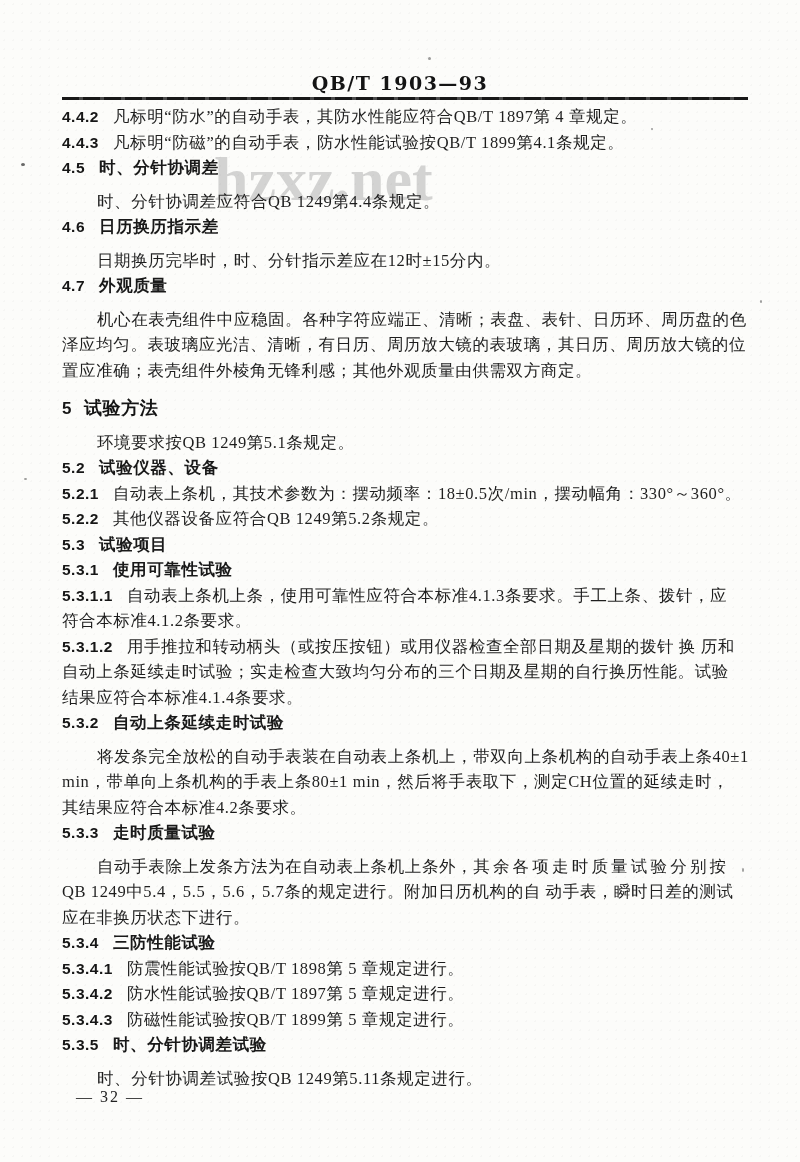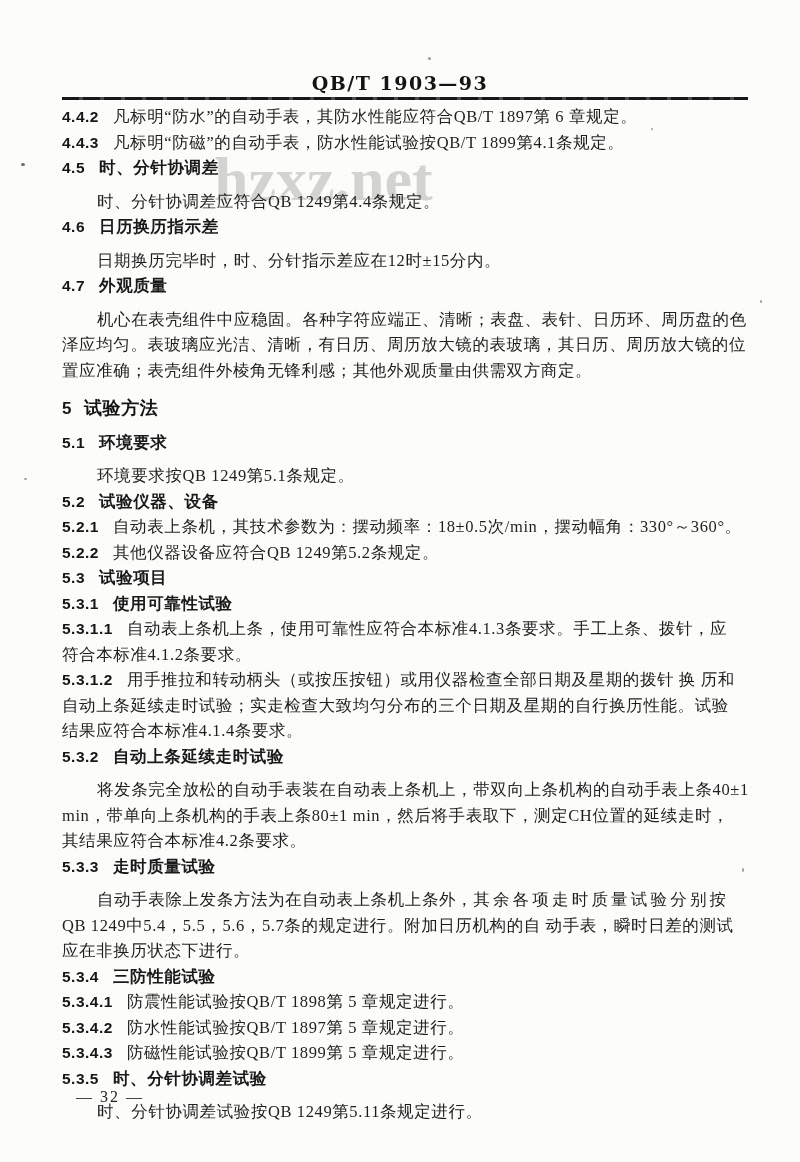--- a/index.html
+++ b/index.html
@@ -71,32 +71,31 @@
   <span class="speck s3"></span>
   <span class="speck s4"></span>
   <span class="speck s5"></span>
   <span class="speck s6"></span>
 
   <div class="header-title">QB/T 1903—93</div>
   <div class="rule"></div>
   <div class="watermark">hzxz.net</div>
 
   <div class="doc-body">
-      <div class="line clause"><span class="num">4.4.2</span><span class="txt">凡标明“防水”的自动手表，其防水性能应符合QB/T 1897第 6 章规定。</span></div>
+      <div class="line clause"><span class="num">4.4.2</span><span class="txt">凡标明“防水”的自动手表，其防水性能应符合QB/T 1897第 4 章规定。</span></div>
       <div class="line clause"><span class="num">4.4.3</span><span class="txt">凡标明“防磁”的自动手表，防水性能试验按QB/T 1899第4.1条规定。</span></div>
       <div class="line title"><span class="num">4.5</span><span class="txt">时、分针协调差</span></div>
       <div class="line indent"><span class="txt">时、分针协调差应符合QB 1249第4.4条规定。</span></div>
       <div class="line title"><span class="num">4.6</span><span class="txt">日历换历指示差</span></div>
       <div class="line indent"><span class="txt">日期换历完毕时，时、分针指示差应在12时±15分内。</span></div>
       <div class="line title"><span class="num">4.7</span><span class="txt">外观质量</span></div>
       <div class="line indent"><span class="txt">机心在表壳组件中应稳固。各种字符应端正、清晰；表盘、表针、日历环、周历盘的色</span></div>
       <div class="line flush"><span class="txt">泽应均匀。表玻璃应光洁、清晰，有日历、周历放大镜的表玻璃，其日历、周历放大镜的位</span></div>
       <div class="line flush"><span class="txt">置应准确；表壳组件外棱角无锋利感；其他外观质量由供需双方商定。</span></div>
       <div class="line section"><span class="num">5</span><span class="txt">试验方法</span></div>
-      <div class="line title"><span class="num">5.1</span><span class="txt">环境要求</span></div>
       <div class="line indent"><span class="txt">环境要求按QB 1249第5.1条规定。</span></div>
       <div class="line title"><span class="num">5.2</span><span class="txt">试验仪器、设备</span></div>
       <div class="line clause"><span class="num">5.2.1</span><span class="txt">自动表上条机，其技术参数为：摆动频率：18±0.5次/min，摆动幅角：330°～360°。</span></div>
       <div class="line clause"><span class="num">5.2.2</span><span class="txt">其他仪器设备应符合QB 1249第5.2条规定。</span></div>
       <div class="line title"><span class="num">5.3</span><span class="txt">试验项目</span></div>
       <div class="line title"><span class="num">5.3.1</span><span class="txt">使用可靠性试验</span></div>
       <div class="line clause"><span class="num">5.3.1.1</span><span class="txt">自动表上条机上条，使用可靠性应符合本标准4.1.3条要求。手工上条、拨针，应</span></div>
       <div class="line flush"><span class="txt">符合本标准4.1.2条要求。</span></div>
       <div class="line clause"><span class="num">5.3.1.2</span><span class="txt">用手推拉和转动柄头（或按压按钮）或用仪器检查全部日期及星期的拨针 换 历和</span></div>
       <div class="line flush"><span class="txt">自动上条延续走时试验；实走检查大致均匀分布的三个日期及星期的自行换历性能。试验</span></div>

